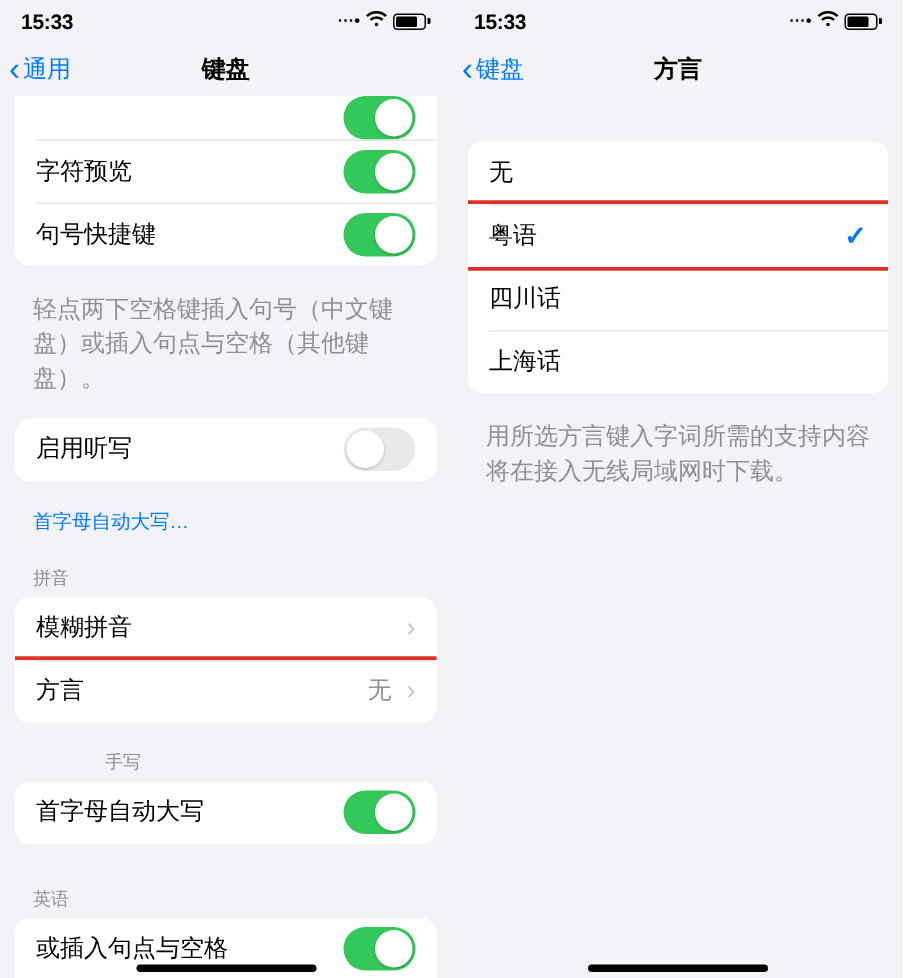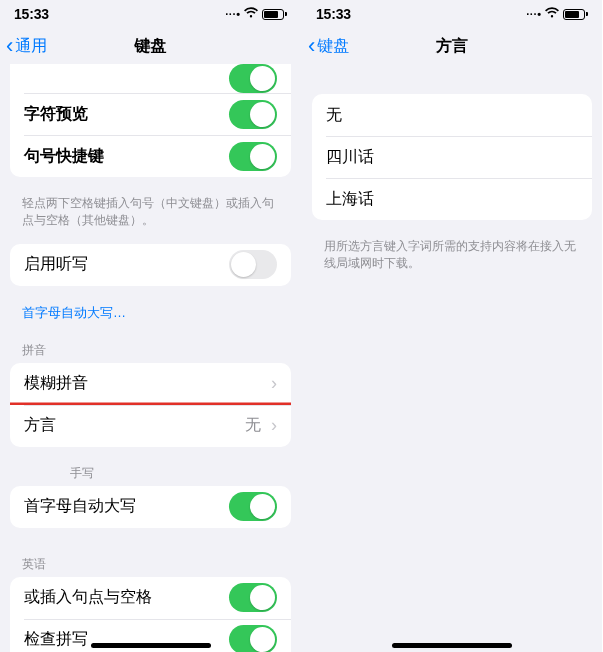--- a/index.html
+++ b/index.html
@@ -62,21 +62,21 @@
     }
 
     .content { flex:1; overflow:hidden; }
 
     .group {
       background: #fff;
       border-radius: 10px;
       margin: 0 10px 12px;
       overflow: hidden;
     }
-    .group-first { border-radius: 0 0 10px 10px; margin-top:0;font-weight:bold; }
+    .group-first { border-radius: 0 0 10px 10px; margin-top:0; }
     .row {
       min-height: 42px;
       display: flex;
       align-items: center;
       justify-content: space-between;
       padding: 0 14px;
       font-size: 16px;
       position: relative;
     }
     .row + .row::before {
@@ -93,21 +93,21 @@
     }
     .toggle::after {
       content:""; position:absolute; width:25px; height:25px;
       border-radius:50%; background:#fff; top:2px; right:2px;
       box-shadow: 0 1px 2px rgba(0,0,0,.2);
     }
     .toggle.off { background:#e9e9eb; }
     .toggle.off::after { right:auto; left:2px; }
 
     .footer-text {
-      font-size: 12px;
+      font-size: 16px;
       color:#8e8e93;
       padding: 6px 22px 14px;
       line-height: 1.45;
     }
     .header-text {
       font-size: 12px;
       color:#8e8e93;
       padding: 6px 22px 4px;
     }
     .link-text { font-size:13px; color:#007aff; padding:6px 22px 14px; }
@@ -254,20 +254,24 @@
       <span>键盘</span>
     </div>
     <div class="nav-title">方言</div>
   </div>
 
   <div class="content" style="padding-top:30px;">
     <div class="group">
       <div class="row">
         <span>无</span>
       </div>
+      <div class="row highlight-red">
+        <span>粤语</span>
+        <span class="check">✓</span>
+      </div>
       <div class="row">
         <span>四川话</span>
       </div>
       <div class="row">
         <span>上海话</span>
       </div>
     </div>
     <div class="footer-text">用所选方言键入字词所需的支持内容将在接入无线局域网时下载。</div>
   </div>
   <div class="home-indicator"></div>

